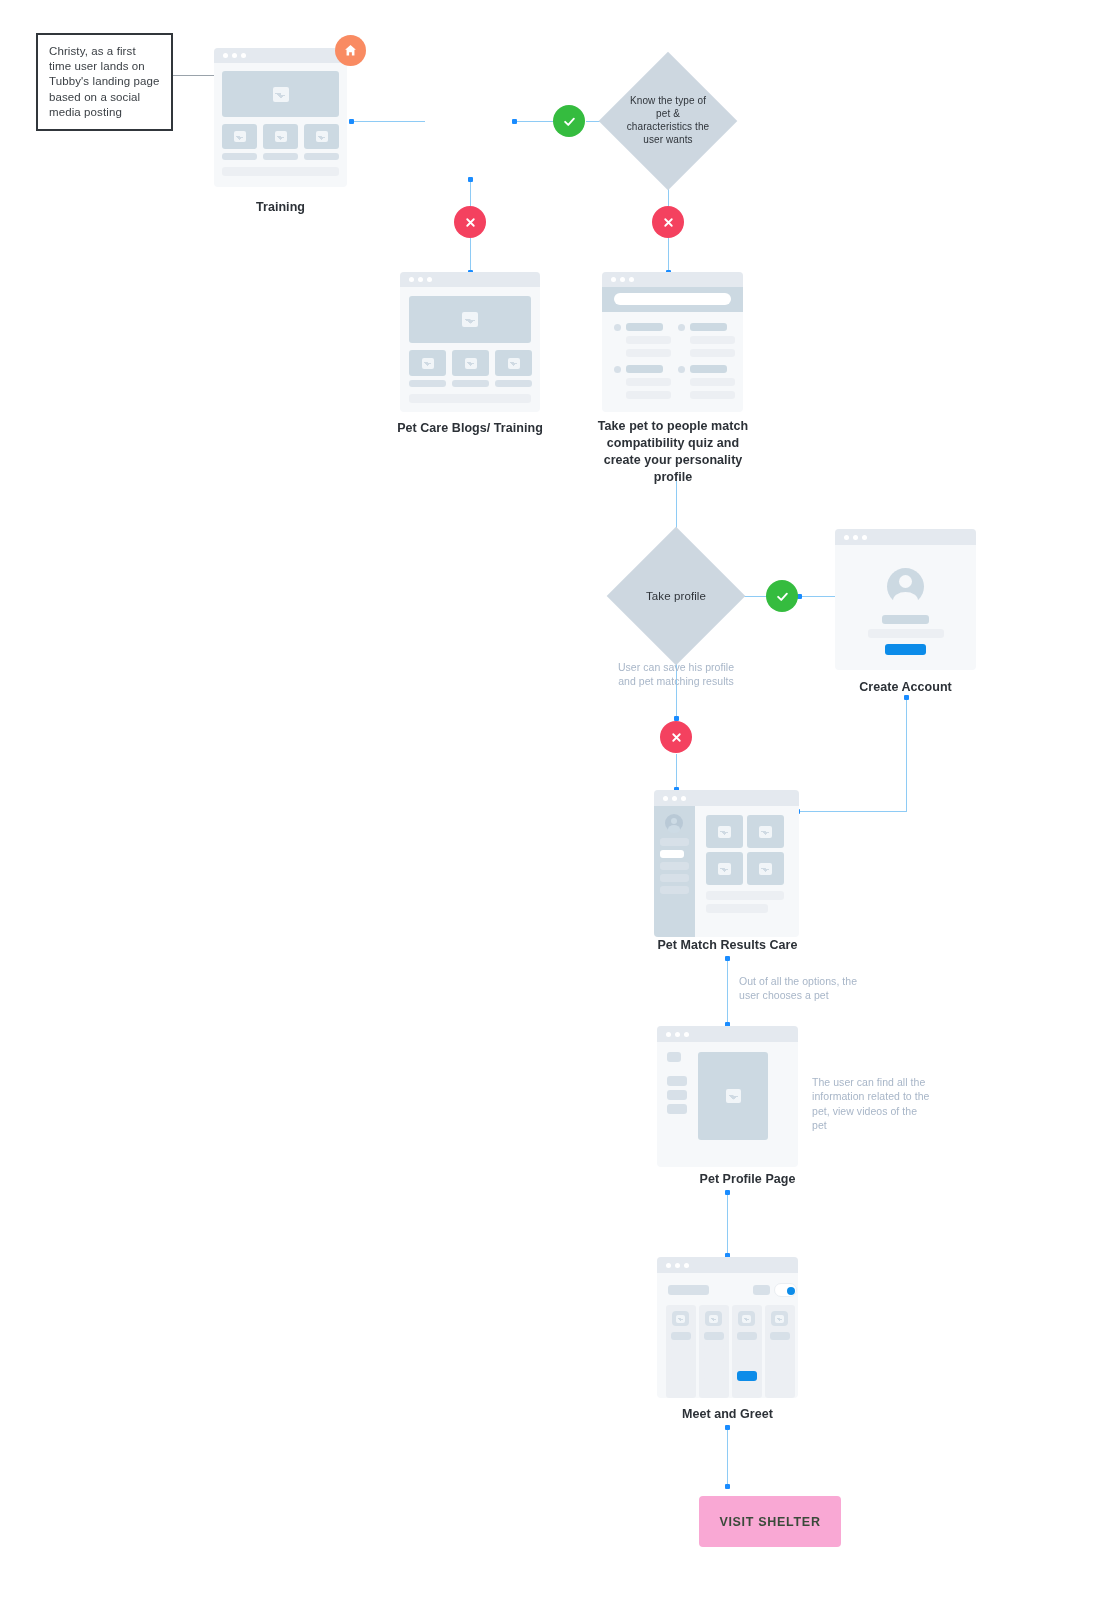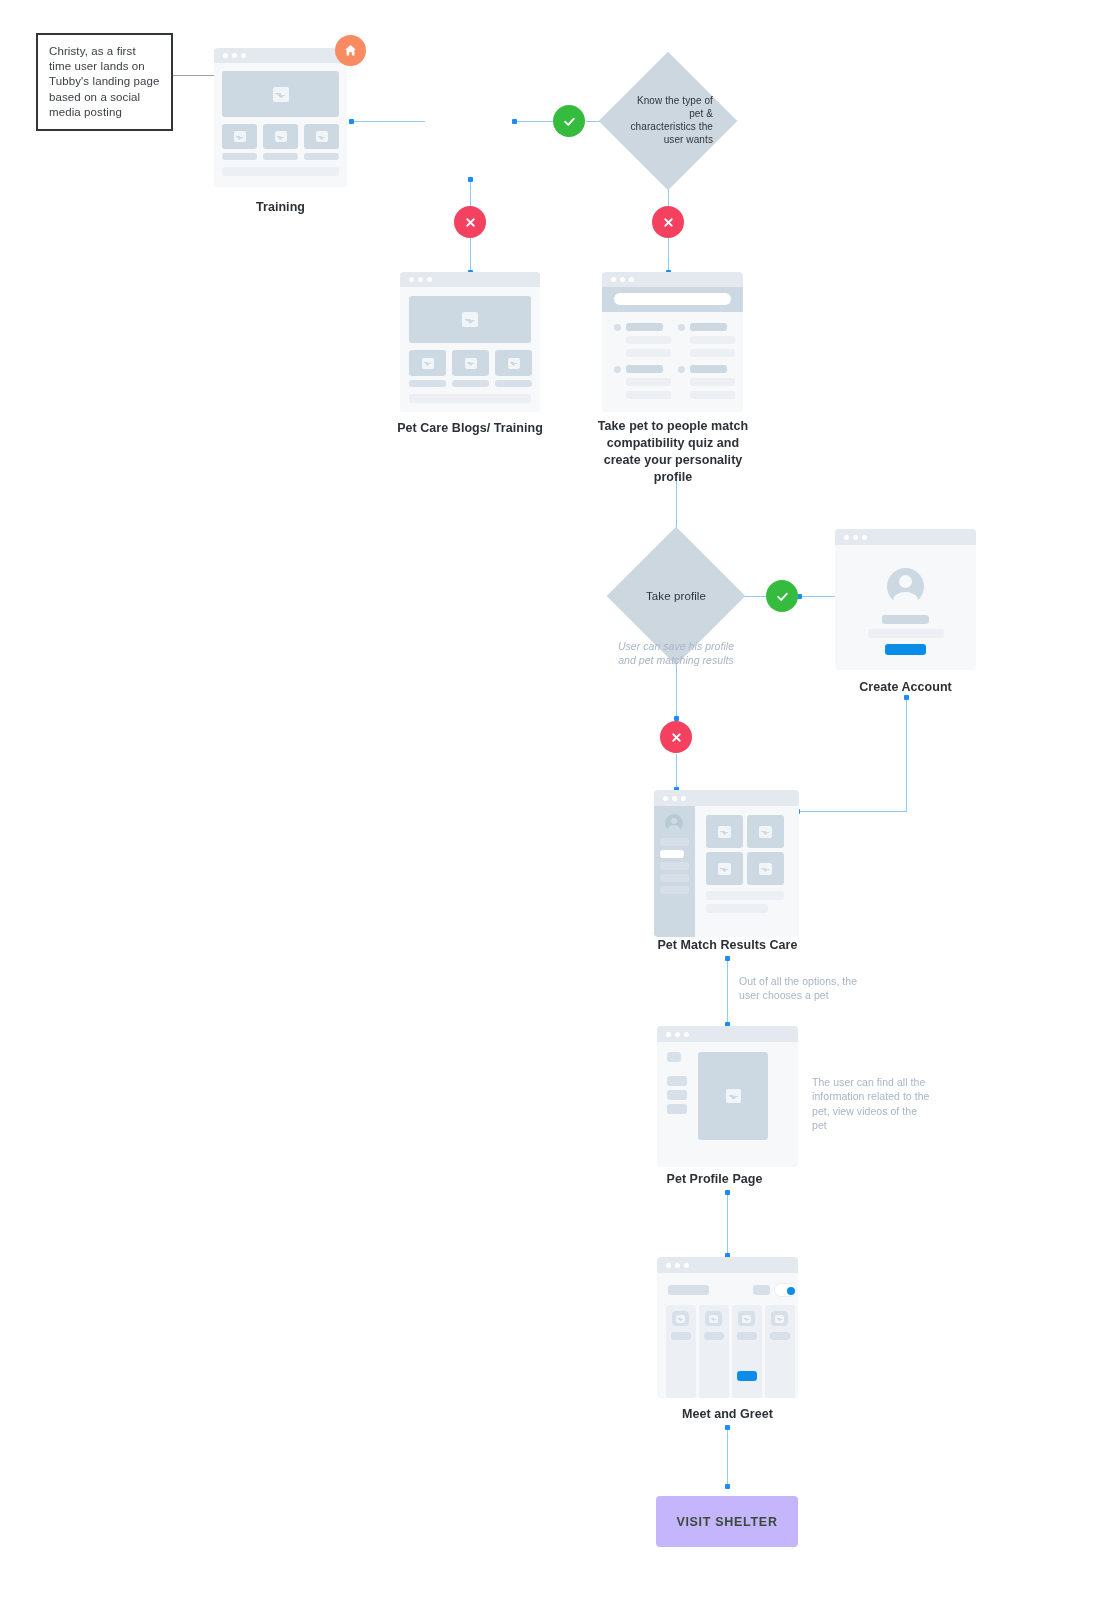--- a/index.html
+++ b/index.html
@@ -68,21 +68,21 @@
   .toggle { position: absolute; background: #ffffff; border-radius: 99px; border: 1px solid #eaeef2; }
   .toggle b { position: absolute; border-radius: 50%; background: #0c8ce9; display: block; }
 
   
   .diamond { position: absolute; display: flex; align-items: center; justify-content: center; }
   .diamond .shape {
     position: absolute; inset: 0; background: #cdd7e0;
     transform: rotate(45deg);
   }
   .diamond .txt {
-    position: relative; z-index: 2; text-align: right;
+    position: relative; z-index: 2; text-align: center;
     font-size: 11.5px; line-height: 1.28; color: #2f343a; letter-spacing: .1px;
     padding: 0 4px;
   }
 
   
   .badge {
     position: absolute; border-radius: 50%; display: flex;
     align-items: center; justify-content: center; color: #fff;
   }
   .badge.ok { background: #35bc3f; }
@@ -102,23 +102,23 @@
     line-height: 1.35; letter-spacing: .05px;
   }
   .note {
     position: absolute;
     font-size: 10.5px; line-height: 1.36; color: #a8b6c8; letter-spacing: .05px;
   }
   .note.ctr { text-align: center; }
 
   
   .cta {
-    position: absolute; background: #c4b5fd; border-radius: 4px;
+    position: absolute; background: #f9a8d4; border-radius: 4px;
     display: flex; align-items: center; justify-content: center;
-    font-size: 12.5px; font-weight: bold; color: #3a4a3a; letter-spacing: .7px;
+    font-size: 12.5px; font-weight: bold; color: #3a4a3a; letter-spacing: .7px; margin-left: 43px;
   }
 </style>
 </head>
 <body>
 
 <div class="canvas">
 
   <div class="ln h" style="left:350px; top:121px; width:75px;"></div>
   <div class="dot" style="left:349px; top:119px;"></div>
 
@@ -295,21 +295,21 @@
       <div class="blk lt" style="left:88px; top:91px; width:45px; height:8px;"></div>
       <div class="blk lt" style="left:88px; top:104px; width:45px; height:8px;"></div>
     </div>
   </div>
   <div class="cap" style="left:592px; top:418px; width:162px;">Take pet to people match compatibility quiz and create your personality profile</div>
 
   <div class="diamond" style="left:627px; top:547px; width:98px; height:98px;">
     <div class="shape"></div>
     <div class="txt">Take profile</div>
   </div>
-  <div class="note ctr" style="left:610px; top:639px; width:132px;font-style:italic;">User can save his profile and pet matching results</div>
+  <div class="note ctr" style="left:610px; top:660px; width:132px;">User can save his profile and pet matching results</div>
 
   <div class="badge ok" style="left:766px; top:580px; width:32px; height:32px;">
     <svg width="15" height="15" viewBox="0 0 24 24">
       <path d="M5 12.5 10 17.5 19 7.5" stroke="#ffffff" stroke-width="3" fill="none" stroke-linecap="round" stroke-linejoin="round"></path>
     </svg>
   </div>
 
   <div class="badge no" style="left:660px; top:721px; width:32px; height:32px;">
     <svg width="13" height="13" viewBox="0 0 24 24">
       <path d="M6 6 18 18 M18 6 6 18" stroke="#ffffff" stroke-width="3.4" stroke-linecap="round"></path>
@@ -386,21 +386,21 @@
       <div class="blk md" style="left:10px; top:10px; width:14px; height:10px;"></div>
       <div class="blk md" style="left:10px; top:34px; width:20px; height:10px;"></div>
       <div class="blk md" style="left:10px; top:48px; width:20px; height:10px;"></div>
       <div class="blk md" style="left:10px; top:62px; width:20px; height:10px;"></div>
       <div class="blk dk" style="left:41px; top:10px; width:70px; height:88px;"></div>
       <div class="imgph" style="left:41px; top:10px; width:70px; height:88px;">
           <span style="width:15px;height:14px;"></span>
         </div>
     </div>
   </div>
-  <div class="cap" style="left:644px; top:1171px; width:141px;">Pet Profile Page</div>
+  <div class="cap" style="left:677px; top:1171px; width:141px;">Pet Profile Page</div>
   <div class="note" style="left:812px; top:1075px; width:122px;">The user can find all the information related to the pet, view videos of the pet</div>
 
   <div class="wf" style="left:657px; top:1257px; width:141px; height:141px;">
     <div class="bar" style="height:16px;">
         <i></i>
         <i></i>
         <i></i>
       </div>
     <div class="body" style="height:125px;">
       <div class="blk md" style="left:11px; top:12px; width:41px; height:10px;"></div>

